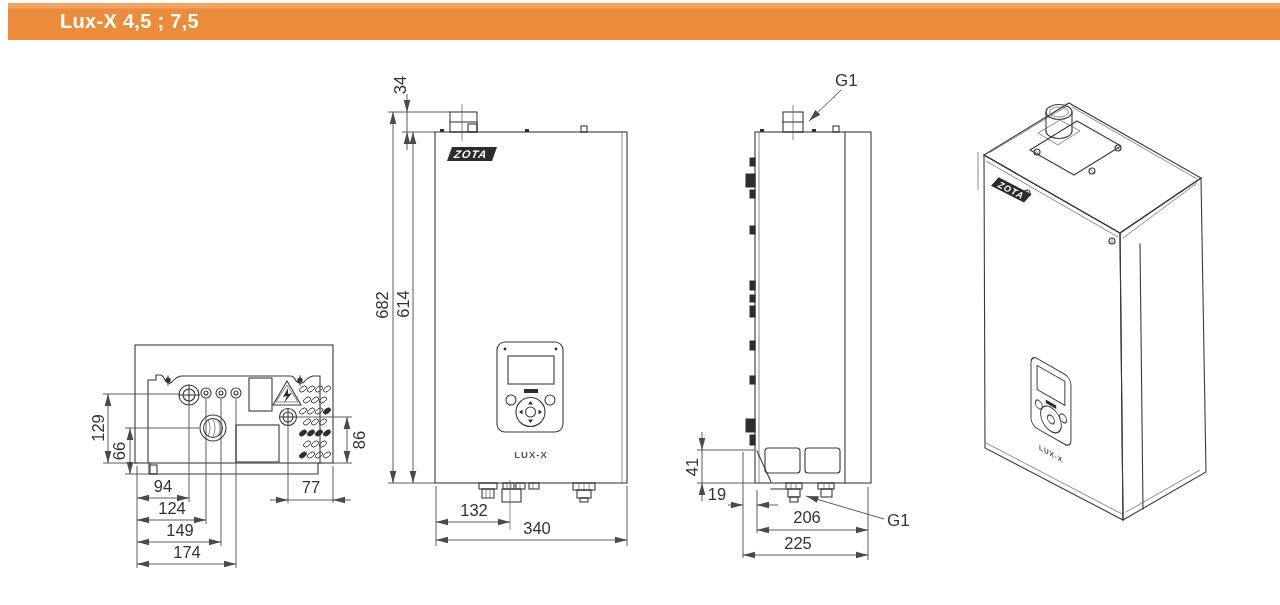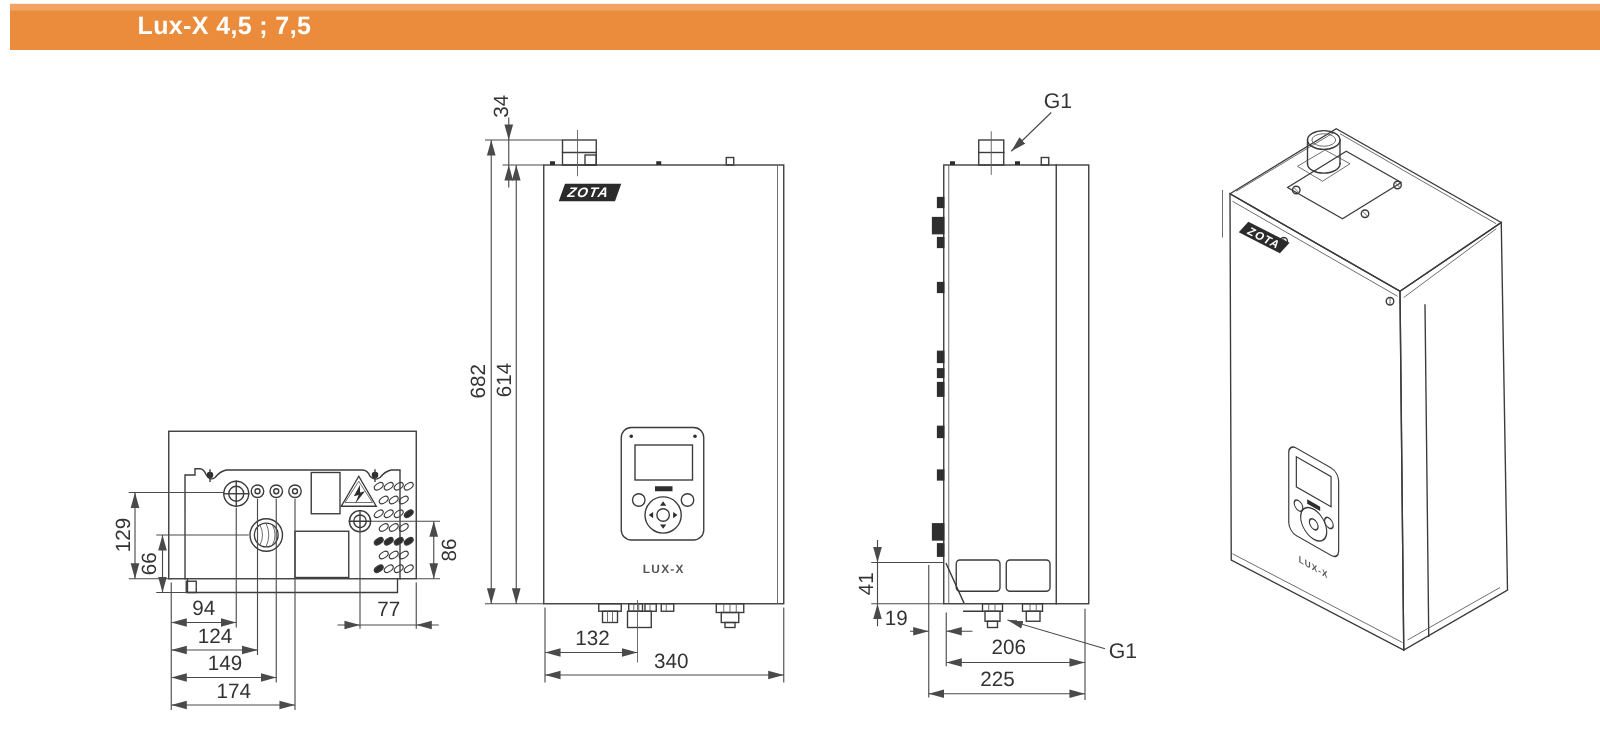--- a/index.html
+++ b/index.html
@@ -1,20 +1,20 @@
 <!DOCTYPE html>
 <html><head>
 <meta charset="utf-8">
 <style>
   html,body{margin:0;padding:0;background:#ffffff;width:1280px;height:605px;overflow:hidden;
     font-family:"Liberation Sans",sans-serif;}
   .stage{position:relative;width:1280px;height:605px;background:#fff;}
   .title-bar{position:absolute;left:8px;right:0;top:3px;height:37px;
     background:linear-gradient(to bottom,#f2a262 0,#f2a262 5px,#ea8c3c 6px,#ea8c3c 100%);}
-  .title-bar h1{margin:0;padding:7px 0 0 102px;font-size:20px;line-height:22px;font-weight:bold;
+  .title-bar h1{margin:0;padding:7px 0 0 52px;font-size:20px;line-height:22px;font-weight:bold;
     color:#ffffff;letter-spacing:.3px;font-family:"Liberation Sans",sans-serif;}
   svg{position:absolute;left:0;top:0;}
   .ln{stroke:#3b3b3b;stroke-width:1.1;fill:none;stroke-linecap:square;}
   .fill{fill:#2e2e2e;stroke:none;}
   .dim{stroke:#4a4a4a;stroke-width:0.9;fill:none;}
   .thin{stroke:#5a5a5a;stroke-width:0.7;fill:none;}
   .dt{font-family:"Liberation Sans",sans-serif;font-size:16.5px;fill:#333;}
   .dts{font-family:"Liberation Sans",sans-serif;font-size:17px;fill:#333;}
   .badge{fill:#2b2b2b;stroke:none;}
   .badge-txt{font-family:"Liberation Sans",sans-serif;font-weight:bold;font-style:italic;

